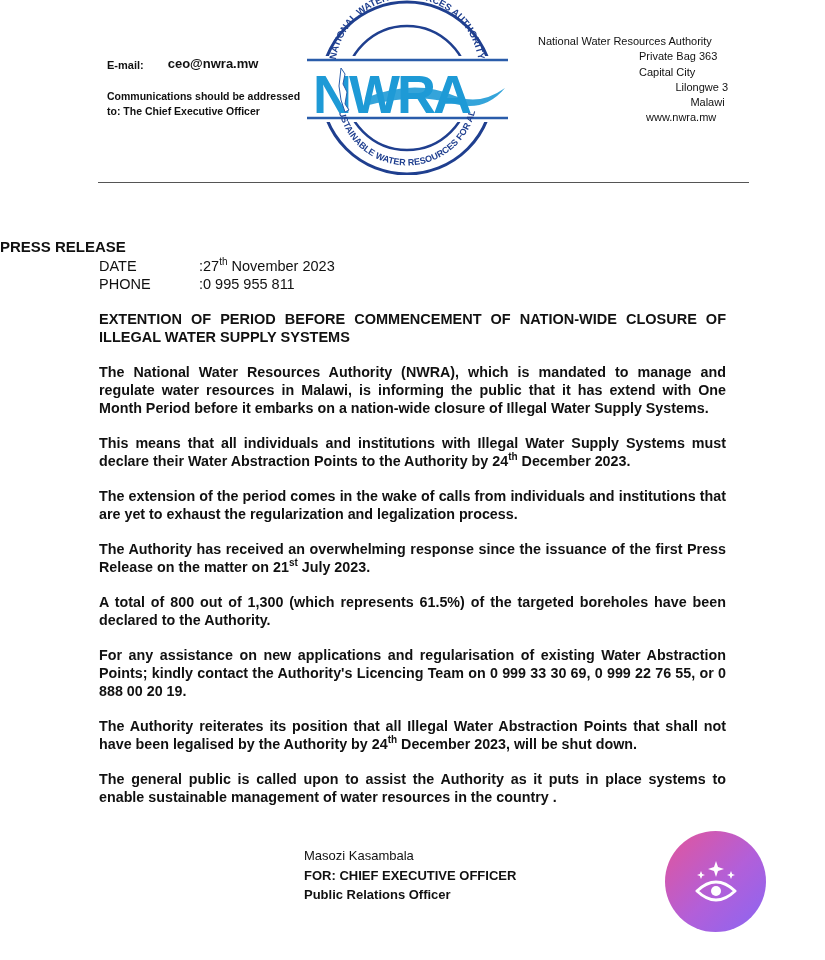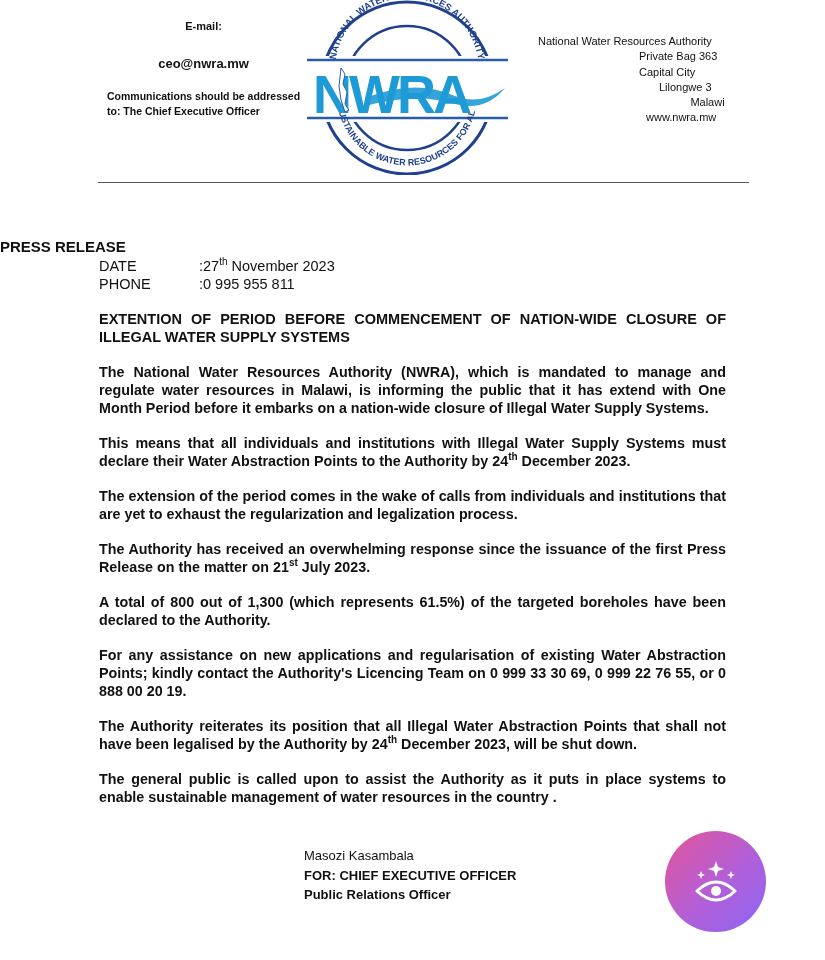--- a/index.html
+++ b/index.html
@@ -1,32 +1,32 @@
 <!DOCTYPE html>
 <html><head>
 <meta charset="utf-8">
 <style>
   html, body { margin: 0; padding: 0; background: #ffffff; }
   body { width: 825px; height: 960px; position: relative; overflow: hidden;
          font-family: "Liberation Sans", "DejaVu Sans", sans-serif; color: #111; }
 
   .hdr-left { position: absolute; left: 107px; top: 20px; font-size: 11px; }
-  .email-row { display: flex; gap: 24px; align-items: center; flex-direction: column; }
+  .email-row { display: flex; gap: 24px; align-items: flex-end; }
   .email-label { font-weight: bold; font-size: 11px; }
-  .email-value { font-weight: bold; font-size: 13px; }
+  .email-value { font-weight: bold; font-size: 13px; margin-top: 36px; }
   .comm { margin-top: 18px; font-weight: bold; font-size: 10.5px; line-height: 15px; }
 
   .logo { position: absolute; left: 305px; top: 0px; width: 205px; height: 175px; }
 
   .hdr-right { position: absolute; left: 538px; top: 34px; width: 190px; font-size: 11px; line-height: 15.3px; }
   .hdr-right div { white-space: nowrap; }
   .addr-0 { text-align: left; }
   .addr-1 { padding-left: 101px; }
   .addr-2 { padding-left: 101px; }
-  .addr-3 { padding-left: 121px; }
+  .addr-3 { padding-left: 121px; text-align: right; }
   .addr-4 { padding-left: 149px; text-align: center; }
   .addr-5 { padding-left: 108px; }
 
   .rule { position: absolute; left: 98px; top: 182px; width: 651px; height: 0; border-top: 1.5px solid #555; }
 
   .press-title { position: absolute; left: 0; width: 800px; top: 238px; text-align: left; font-weight: bold; font-size: 15px; }
 
   .meta { position: absolute; left: 99px; top: 257px; font-size: 14.5px; line-height: 18px; }
   .meta-row { display: flex; }
   .meta-key { width: 100px; }

